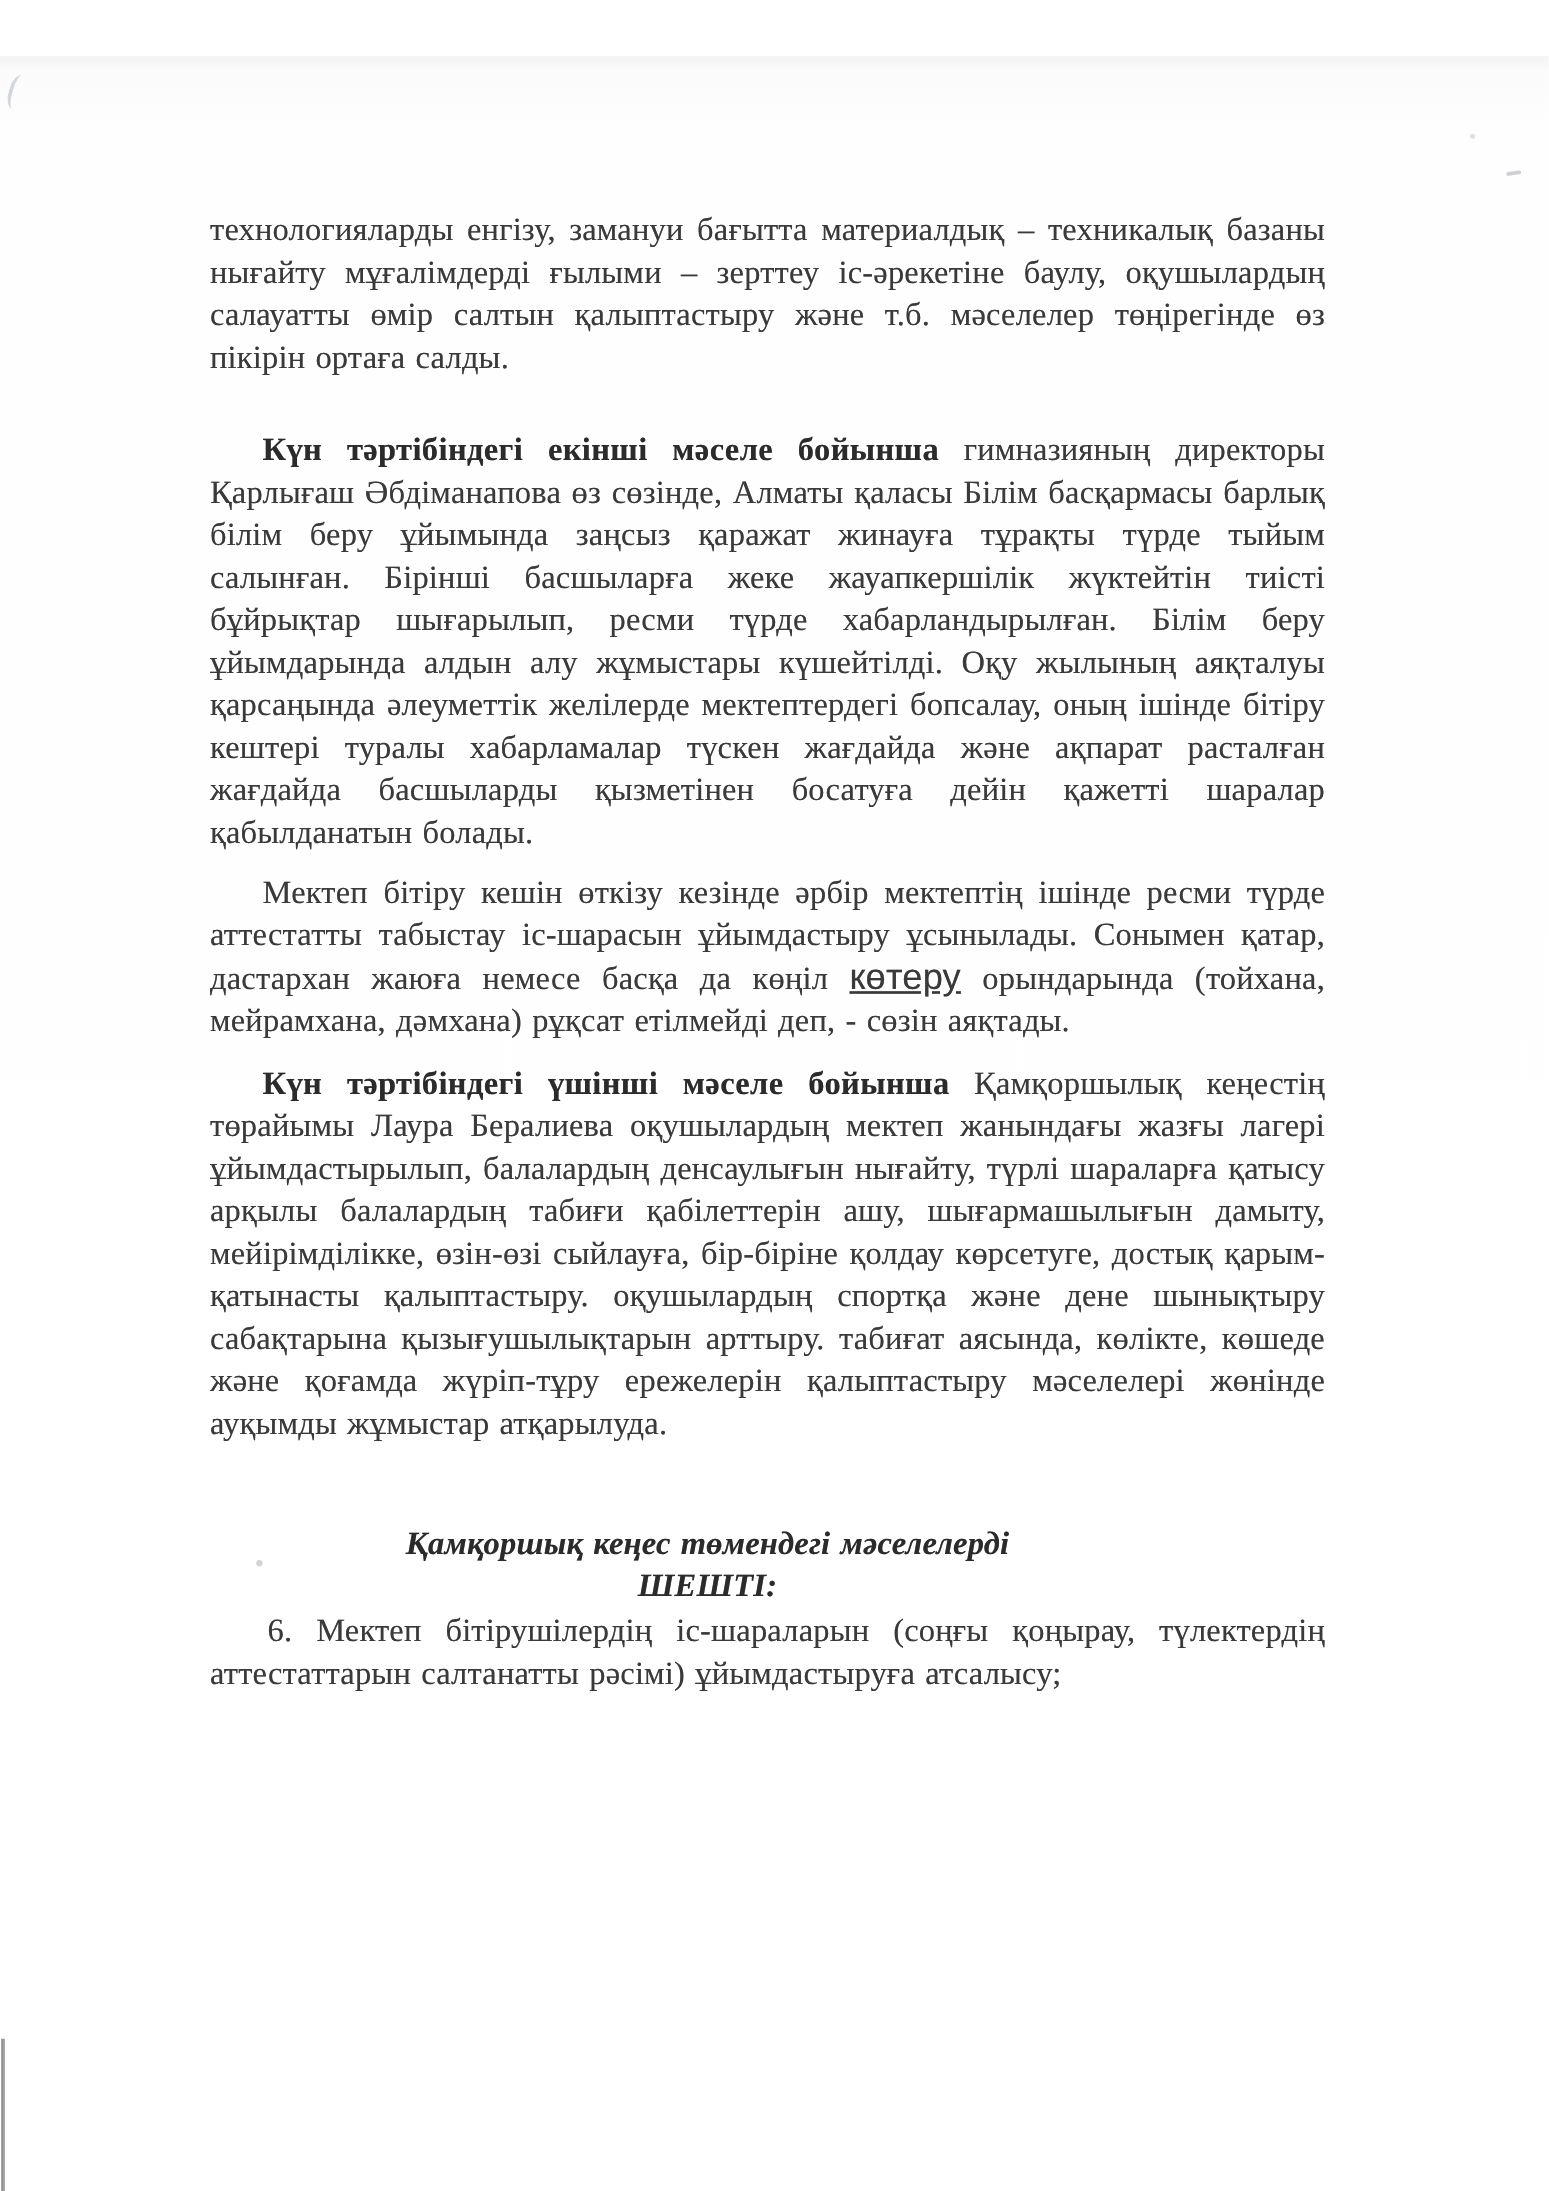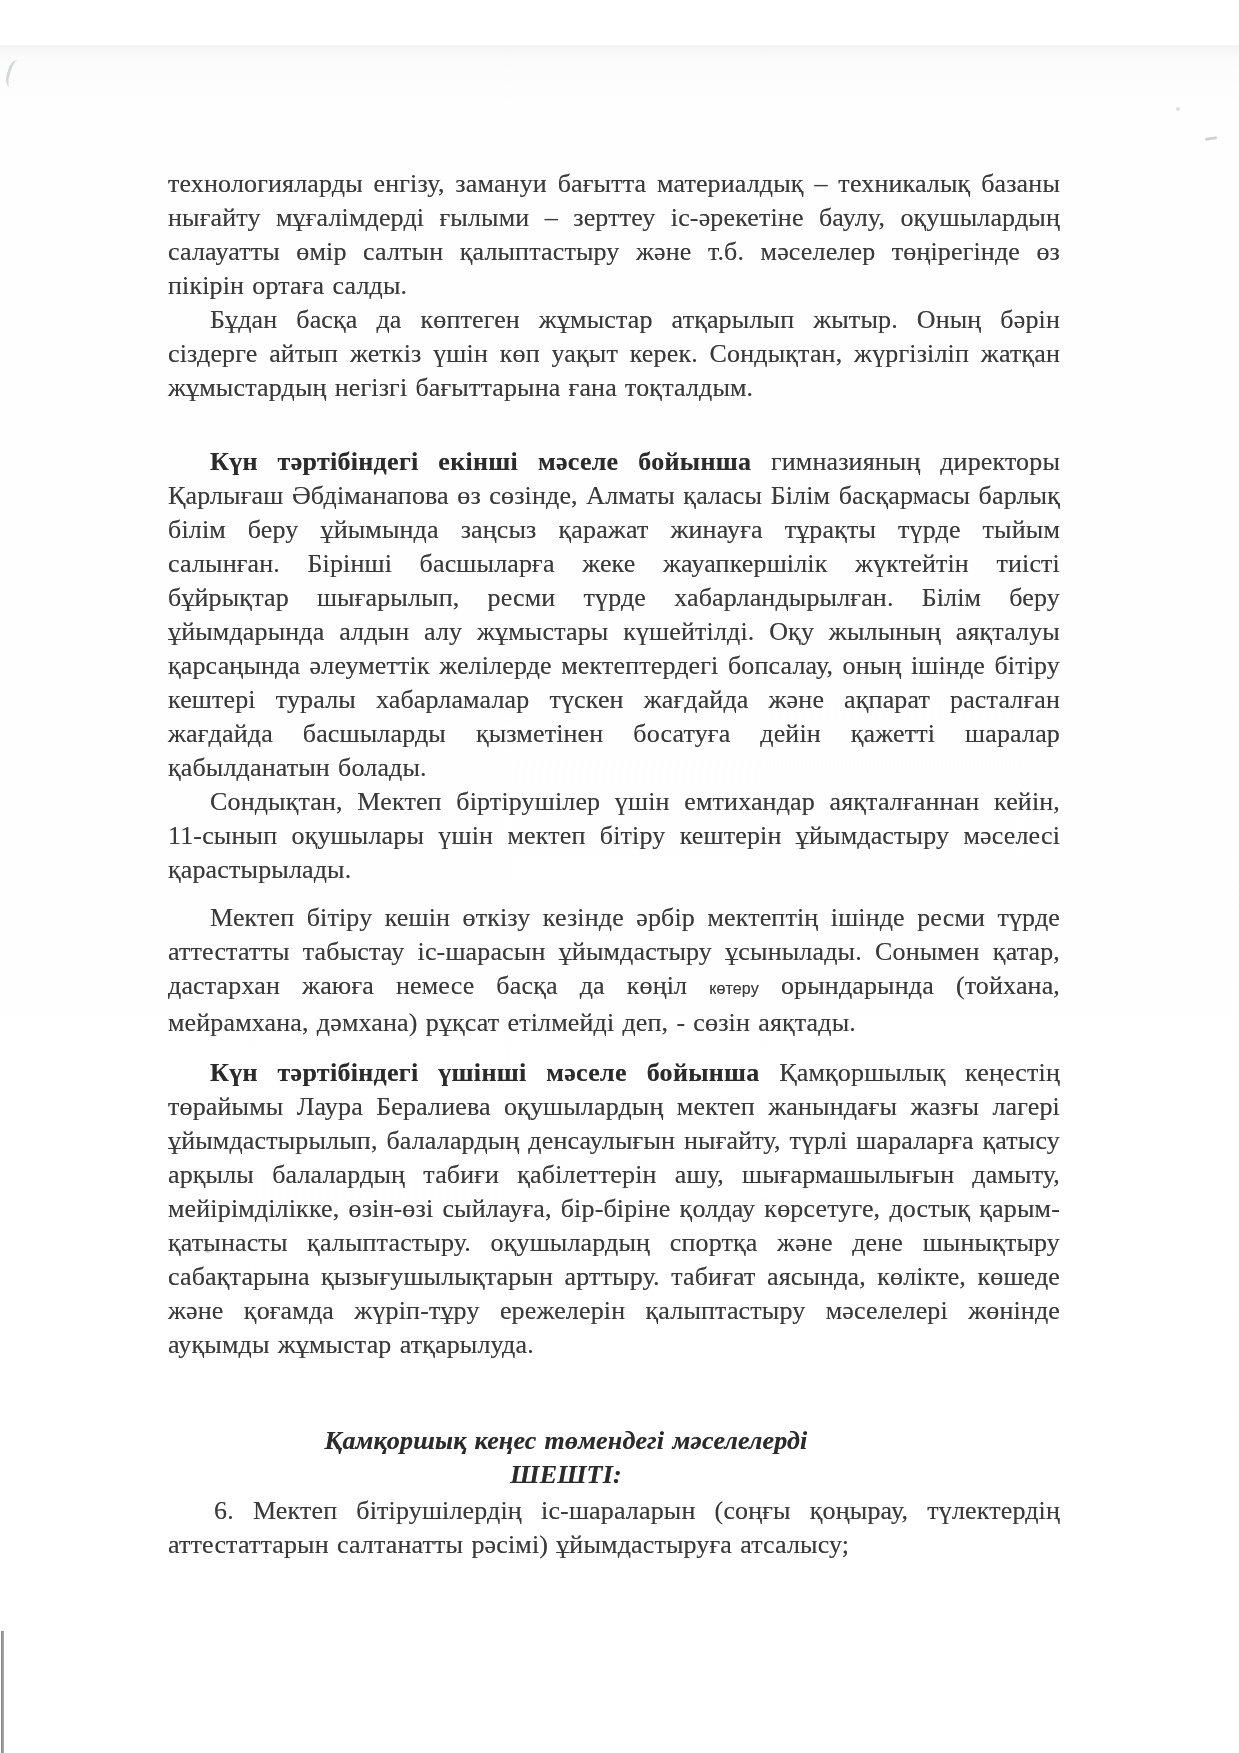--- a/index.html
+++ b/index.html
@@ -25,21 +25,21 @@
     text-shadow: 0 0 0.5px rgba(55,55,55,0.55);
     letter-spacing: 0.15px;
     word-spacing: 1.5px;
   }
   .text-block p { margin: 0; text-indent: 42px; }
   p.cont { text-indent: 0; }
   p.gap-agenda2 { margin-top: 40px; }
   p.gap-small14 { margin-top: 14px; }
   p.gap-small16 { margin-top: 16px; }
   b.lead { color: #2b2b2b; letter-spacing: 0.3px; }
-  .alt-sans { font-family: "Liberation Sans", "DejaVu Sans", sans-serif; font-size: 16px; }
+  .alt-sans { font-family: "Liberation Sans", "DejaVu Sans", sans-serif; font-size: 29px; text-decoration: underline; }
   .resolution-heading {
     margin-top: 62px;
     padding-right: 96px;
     text-align: center;
     font-weight: bold;
     color: #2b2b2b;
     line-height: 34px;
     font-style: italic;
   }
   .resolution-items p { text-indent: 46px; }
@@ -86,25 +86,23 @@
   <div class="artifact dash-topright"></div>
   <div class="artifact dot-topright"></div>
   <div class="artifact edge-line"></div>
   <div class="artifact teal-speck"></div>
   <div class="artifact dot-midleft"></div>
 
   <div class="text-block">
 
     <p class="cont"><span>технологияларды енгізу, замануи бағытта материалдық – техникалық базаны нығайту мұғалімдерді ғылыми – зерттеу іс-әрекетіне баулу, оқушылардың салауатты өмір салтын қалыптастыру және т.б. мәселелер төңірегінде өз пікірін ортаға салды.</span></p>
 
-    <p><span>Бұдан басқа да көптеген жұмыстар атқарылып жытыр. Оның бәрін сіздерге айтып жеткіз үшін көп уақыт керек. Сондықтан, жүргізіліп жатқан жұмыстардың негізгі бағыттарына ғана тоқталдым.</span></p>
 
     <p class="gap-agenda2"><b class="lead">Күн тәртібіндегі екінші мәселе бойынша</b><span> гимназияның директоры Қарлығаш Әбдіманапова өз сөзінде, Алматы қаласы Білім басқармасы барлық білім беру ұйымында заңсыз қаражат жинауға тұрақты түрде тыйым салынған. Бірінші басшыларға жеке жауапкершілік жүктейтін тиісті бұйрықтар шығарылып, ресми түрде хабарландырылған. Білім беру ұйымдарында алдын алу жұмыстары күшейтілді. Оқу жылының аяқталуы қарсаңында әлеуметтік желілерде мектептердегі бопсалау, оның ішінде бітіру кештері туралы хабарламалар түскен жағдайда және ақпарат расталған жағдайда басшыларды қызметінен босатуға дейін қажетті шаралар қабылданатын болады.</span></p>
 
-    <p><span>Сондықтан, Мектеп біртірушілер үшін емтихандар аяқталғаннан кейін, 11-сынып оқушылары үшін мектеп бітіру кештерін ұйымдастыру мәселесі қарастырылады.</span></p>
 
     <p class="gap-small14"><span>Мектеп бітіру кешін өткізу кезінде әрбір мектептің ішінде ресми түрде аттестатты табыстау іс-шарасын ұйымдастыру ұсынылады. Сонымен қатар, дастархан жаюға немесе басқа да көңіл </span><span class="alt-sans">көтеру</span><span> орындарында (тойхана, мейрамхана, дәмхана) рұқсат етілмейді деп, - сөзін аяқтады.</span></p>
 
     <p class="gap-small16"><b class="lead">Күн тәртібіндегі үшінші мәселе бойынша</b><span> Қамқоршылық кеңестің төрайымы Лаура Бералиева оқушылардың мектеп жанындағы жазғы лагері ұйымдастырылып, балалардың денсаулығын нығайту, түрлі шараларға қатысу арқылы балалардың табиғи қабілеттерін ашу, шығармашылығын дамыту, мейірімділікке, өзін-өзі сыйлауға, бір-біріне қолдау көрсетуге, достық қарым-қатынасты қалыптастыру. оқушылардың спортқа және дене шынықтыру сабақтарына қызығушылықтарын арттыру. табиғат аясында, көлікте, көшеде және қоғамда жүріп-тұру ережелерін қалыптастыру мәселелері жөнінде ауқымды жұмыстар атқарылуда.</span></p>
 
     <div class="resolution-heading">
       <div>Қамқоршық кеңес төмендегі мәселелерді</div>
       <div>ШЕШТІ:</div>
     </div>
 

